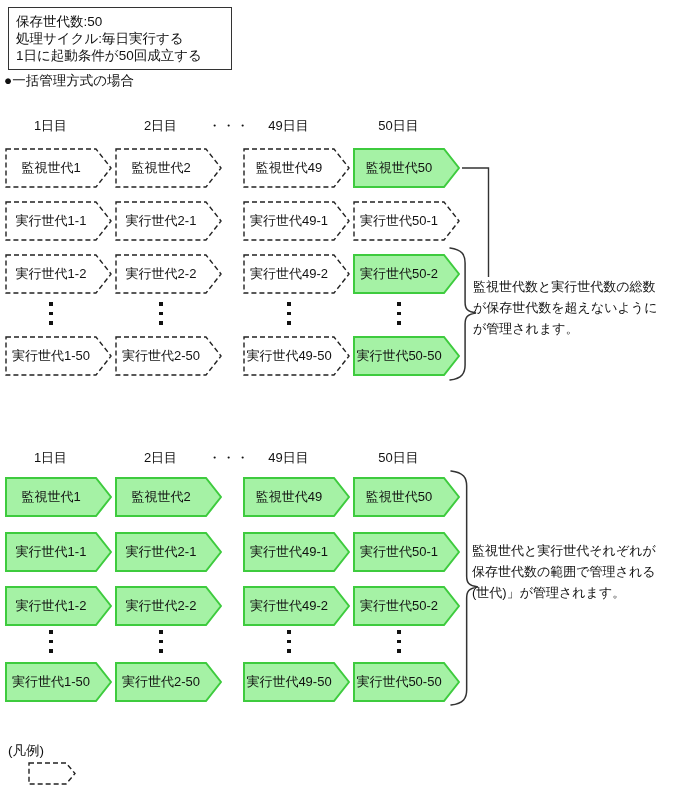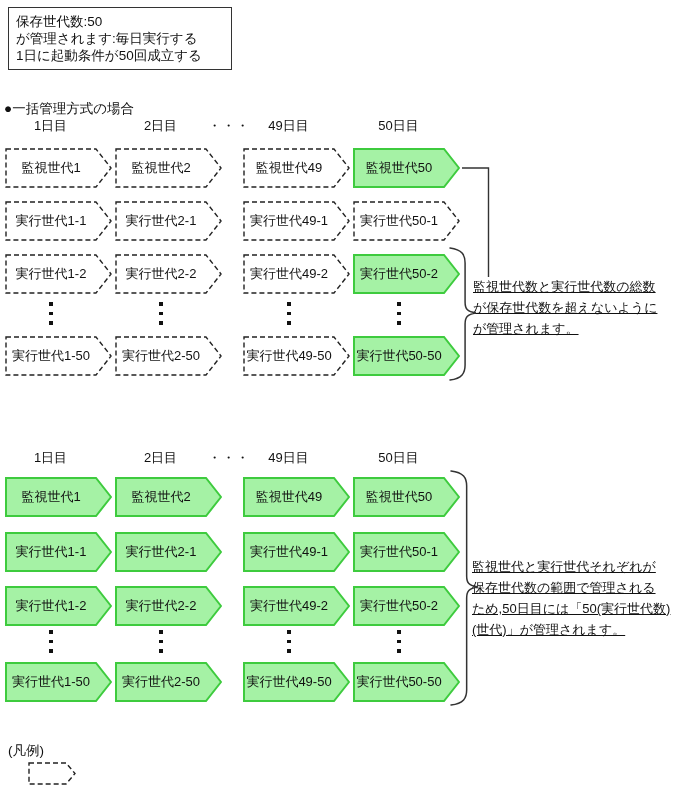--- a/index.html
+++ b/index.html
@@ -6,47 +6,47 @@
   #canvas{
     position:relative;width:685px;height:789px;background:#fff;overflow:hidden;
     font-family:"Liberation Sans","DejaVu Sans",sans-serif;color:#111;
   }
   .info-box{
     position:absolute;left:8px;top:7px;width:224px;box-sizing:border-box;
     border:1px solid #333;padding:5px 6px 5px 7px;background:#fff;
   }
   .info-line{font-size:13.5px;line-height:17px;white-space:nowrap;}
   .section-title{position:absolute;left:4px;font-size:13.5px;white-space:nowrap;}
-  #s0-title{top:100px;text-align:right;}
+  #s0-title{top:72px;text-align:right;}
   #s1-title{top:420px;}
   .day-header{position:absolute;width:91px;text-align:center;font-size:13px;white-space:nowrap;}
   .ellipsis-sep{position:absolute;width:64px;text-align:center;font-size:13px;letter-spacing:1px;}
   .arrow{position:absolute;width:107px;height:40px;}
   .arrow svg{position:absolute;left:0;top:0;display:block;}
   .arrow .lbl{
     position:absolute;left:0;top:0;width:92px;height:40px;line-height:40px;
     text-align:center;font-size:13px;white-space:nowrap;
   }
   .dotstack{position:absolute;width:4px;display:flex;flex-direction:column;gap:6px;}
   .dotstack i{display:block;width:3.5px;height:3.5px;background:#111;}
   .annotation{position:absolute;font-size:13px;line-height:21px;}
-  .annotation div{white-space:nowrap;text-decoration:underline;}
+  .annotation div{white-space:nowrap;}
   #overlay{position:absolute;left:0;top:0;width:685px;height:789px;pointer-events:none;}
   .legend-title{position:absolute;left:8px;top:742px;font-size:13.5px;}
   .legend-symbol{position:absolute;left:28px;top:762px;width:48px;height:23px;}
   .legend-entry{position:absolute;left:80px;top:765px;font-size:13.5px;white-space:nowrap;}
 </style>
 </head>
 <body>
 
 <div id="canvas">
 
   <div class="info-box">
     <div class="info-line">保存世代数:50</div>
-    <div class="info-line">が管理されます:毎日実行する</div>
+    <div class="info-line">処理サイクル:毎日実行する</div>
     <div class="info-line">1日に起動条件が50回成立する</div>
   </div>
 
   <div class="section-title" id="s0-title">●一括管理方式の場合</div>
 
   <div id="dynamic">
       <div class="day-header" style="left: 5px; top: 117px;">1日目</div>
       <div class="day-header" style="left: 115px; top: 117px;">2日目</div>
       <div class="day-header" style="left: 243px; top: 117px;">49日目</div>
       <div class="day-header" style="left: 353px; top: 117px;">50日目</div>
@@ -286,24 +286,23 @@
           <polygon points="1,1 91,1 106,20 91,39 1,39" fill="#a5f2a5" stroke="#3ecb3e" stroke-width="2"></polygon>
         </svg>
         <span class="lbl" style="width: 92px; line-height: 40px;">実行世代49-50</span>
       </div>
       <div class="arrow" style="left: 353px; top: 662px; width: 107px; height: 40px;">
         <svg width="107" height="40" viewBox="0 0 107 40">
           <polygon points="1,1 91,1 106,20 91,39 1,39" fill="#a5f2a5" stroke="#3ecb3e" stroke-width="2"></polygon>
         </svg>
         <span class="lbl" style="width: 92px; line-height: 40px;">実行世代50-50</span>
       </div>
-      <div class="annotation" style="left: 472px; top: 540px; margin-top: 16px;">
+      <div class="annotation" style="left: 472px; top: 540px;">
         <div>監視世代と実行世代それぞれが</div>
         <div>保存世代数の範囲で管理される</div>
-        <div>ため,50日目には「50(実行世代数)</div>
         <div>(世代)」が管理されます。</div>
       </div>
     </div>
 
   <svg id="overlay">
       <path d="M 450,248 C 462.08,249.5 465.08,255 465.08,263 L 465.08,302 C 465.08,309 467.08,311.5 476,313 C 467.08,314.5 465.08,317 465.08,324 L 465.08,365 C 465.08,373 462.08,378.5 450,380" fill="none" stroke="#333333" stroke-width="1.5" stroke-linecap="round"></path>
       <path d="M 451,471 C 463.66,472.5 466.66,478 466.66,486 L 466.66,576 C 466.66,583 468.66,585.5 478,587 C 468.66,588.5 466.66,591 466.66,598 L 466.66,690 C 466.66,698 463.66,703.5 451,705" fill="none" stroke="#333333" stroke-width="1.5" stroke-linecap="round"></path>
       <path d="M 462,168 L 488.5,168 L 488.5,277" fill="none" stroke="#333333" stroke-width="1.4"></path>
     </svg>
 

